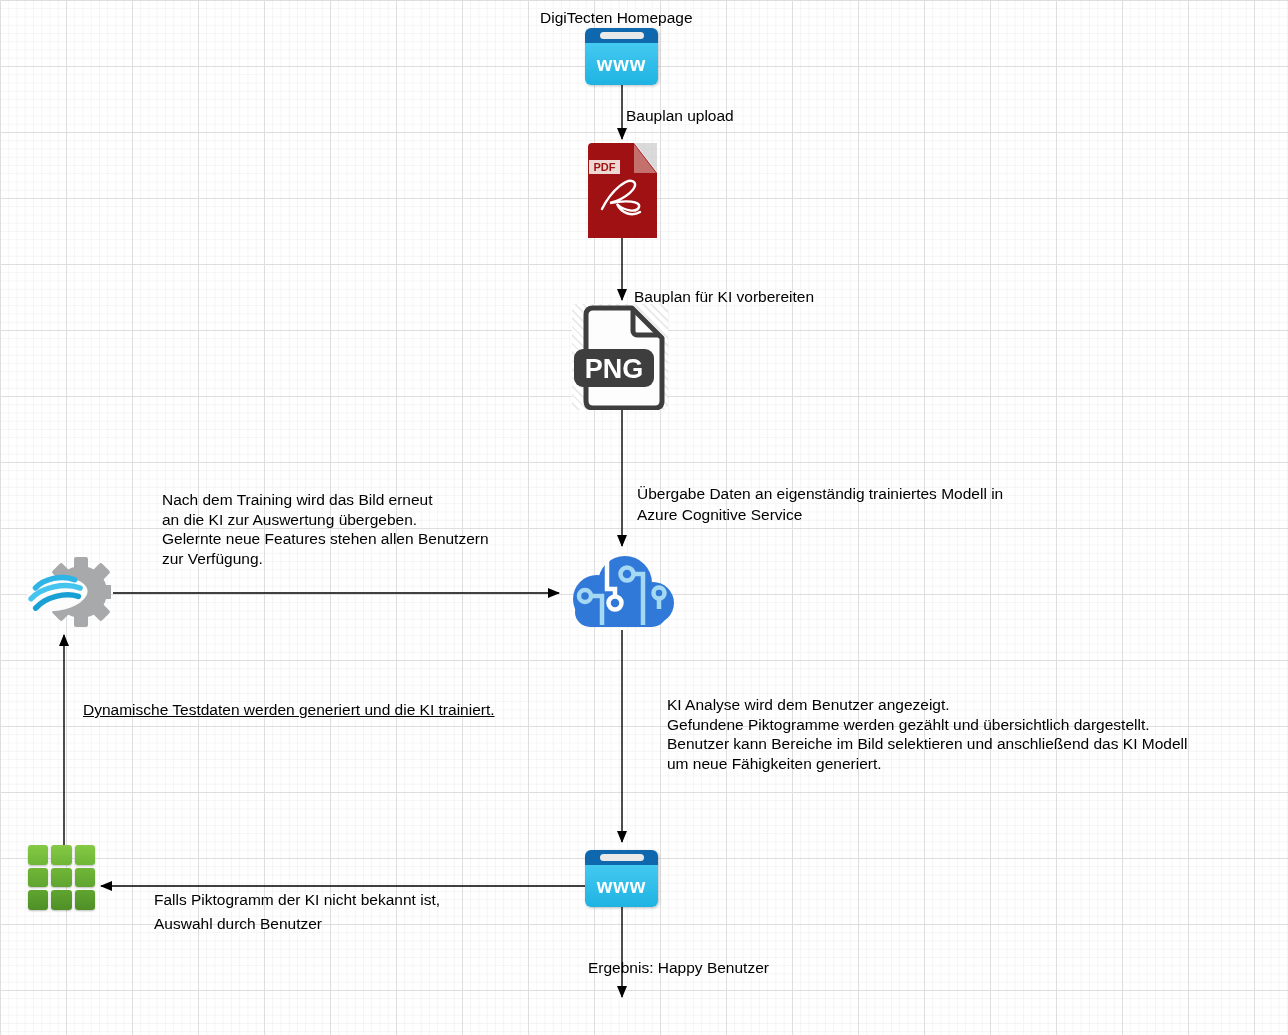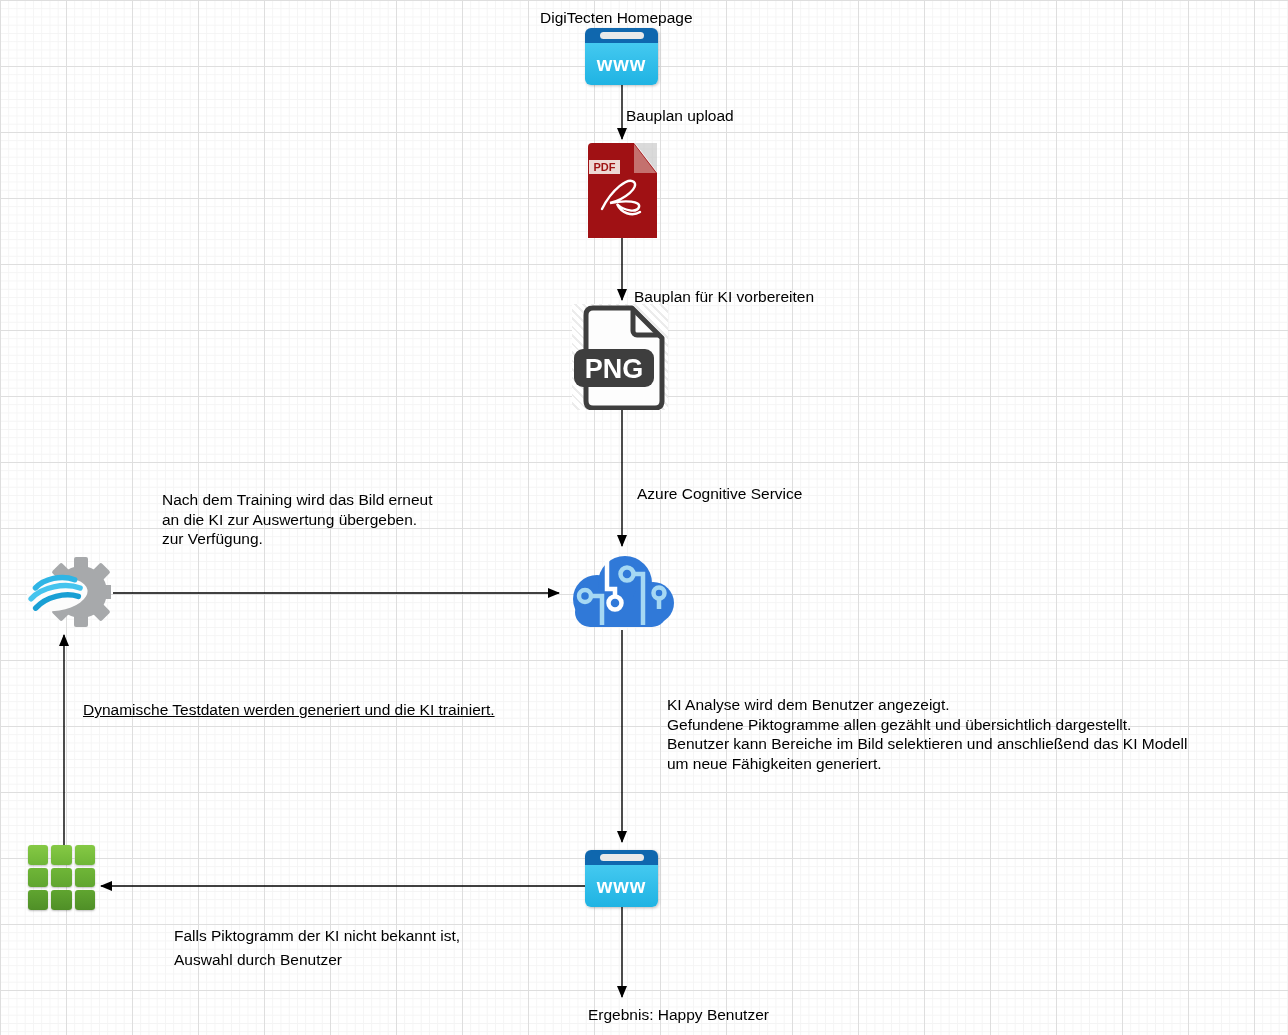--- a/index.html
+++ b/index.html
@@ -87,20 +87,21 @@
   <div class="node png-wrap" style="left:572px; top:304px;">
     <svg width="96" height="106" viewBox="0 0 96 106">
       <path d="M21 4 H60 L90 34 V97 q0 7 -7 7 H21 q-7 0 -7 -7 V11 q0 -7 7 -7 Z" fill="#fdfdfd" stroke="#3e3e3e" stroke-width="5" stroke-linejoin="round"></path>
       <path d="M61 6 V27 a4 4 0 0 0 4 4 H87" fill="none" stroke="#3e3e3e" stroke-width="5"></path>
       <rect x="2" y="45" width="80" height="38" rx="9" fill="#3e3e3e"></rect>
       <text x="42" y="74" text-anchor="middle" font-size="27" font-weight="bold" fill="#ffffff" font-family="Liberation Sans, sans-serif">PNG</text>
     </svg>
   </div>
 
   <div class="label" style="left:637px; top:483px; line-height:21px;">
+    <div>Übergabe Daten an eigenständig trainiertes Modell in</div>
     <div>Azure Cognitive Service</div>
   </div>
 
   <div class="node" style="left:565px; top:551px; width:113px; height:79px;">
     <svg width="113" height="79" viewBox="0 0 113 79">
       <g fill="#3079d8">
         <circle cx="32" cy="48" r="24"></circle>
         <circle cx="60" cy="32" r="27"></circle>
         <circle cx="88" cy="52" r="21"></circle>
         <rect x="10" y="46" width="92" height="30" rx="15"></rect>
@@ -116,20 +117,21 @@
       <g stroke="#ffffff" stroke-width="4.5" fill="none">
         <path d="M42 4 V38 H50 V44"></path>
         <circle cx="50" cy="52" r="6.5"></circle>
       </g>
     </svg>
   </div>
 
   <div class="label" style="left:162px; top:490px;">
     <div>Nach dem Training wird das Bild erneut</div>
     <div>an die KI zur Auswertung übergeben.</div>
+    <div>Gelernte neue Features stehen allen Benutzern</div>
     <div>zur Verfügung.</div>
   </div>
 
   <div class="node" style="left:27px; top:554px; width:84px; height:78px;">
     <svg width="84" height="78" viewBox="0 0 84 78">
       <g fill="#a7a9ab">
         <rect x="47" y="3" width="14" height="14" rx="2" transform="rotate(0 54 38)"></rect>
         <rect x="47" y="3" width="14" height="14" rx="2" transform="rotate(45 54 38)"></rect>
         <rect x="47" y="3" width="14" height="14" rx="2" transform="rotate(90 54 38)"></rect>
         <rect x="47" y="3" width="14" height="14" rx="2" transform="rotate(135 54 38)"></rect>
@@ -143,21 +145,21 @@
         <ellipse cx="30" cy="41" rx="31" ry="16" fill="#fcfcfc"></ellipse>
         <path d="M10 31 C 20 23, 38 22, 50 29" stroke="#2fb5e5" stroke-width="5.5" fill="none" stroke-linecap="round"></path>
         <path d="M4 41 C 16 31, 40 30, 54 38" stroke="#45c4ee" stroke-width="5.5" fill="none" stroke-linecap="round"></path>
         <path d="M7 51 C 19 41, 39 40, 51 46" stroke="#189fd4" stroke-width="5.5" fill="none" stroke-linecap="round"></path>
       </g>
     </svg>
   </div>
 
   <div class="label" style="left:667px; top:695px;">
     <div>KI Analyse wird dem Benutzer angezeigt.</div>
-    <div>Gefundene Piktogramme allen gezählt und übersichtlich dargestellt.</div>
+    <div>Gefundene Piktogramme werden gezählt und übersichtlich dargestellt.</div>
     <div>Benutzer kann Bereiche im Bild selektieren und anschließend das KI Modell</div>
     <div>um neue Fähigkeiten generiert.</div>
   </div>
 
   <div class="label" style="left:83px; top:700px;text-decoration:underline;">Dynamische Testdaten werden generiert und die KI trainiert.</div>
 
   <div class="node ggrid" style="left:28px; top:845px;">
     <div class="cell r1"></div>
     <div class="cell r1"></div>
     <div class="cell r1"></div>
@@ -169,20 +171,20 @@
     <div class="cell r3"></div>
   </div>
 
   <div class="node browser" style="left:585px; top:850px;">
     <div class="bar">
       <div class="address"></div>
     </div>
     <div class="bodyc">www</div>
   </div>
 
-  <div class="label" style="left:174px; top:888px; line-height:24px;margin-top:36px;">
+  <div class="label" style="left:154px; top:888px; line-height:24px;">
     <div>Falls Piktogramm der KI nicht bekannt ist,</div>
     <div>Auswahl durch Benutzer</div>
   </div>
 
-  <div class="label" style="left:588px; top:1005px;text-align:center;">Ergebnis: Happy Benutzer</div>
+  <div class="label" style="left:588px; top:958px;text-align:center;">Ergebnis: Happy Benutzer</div>
 
 </div>
 
 </body></html>

